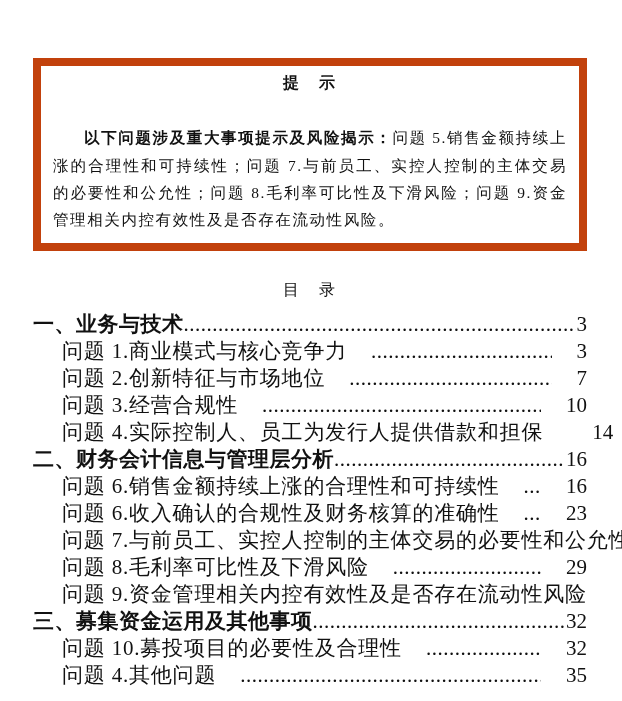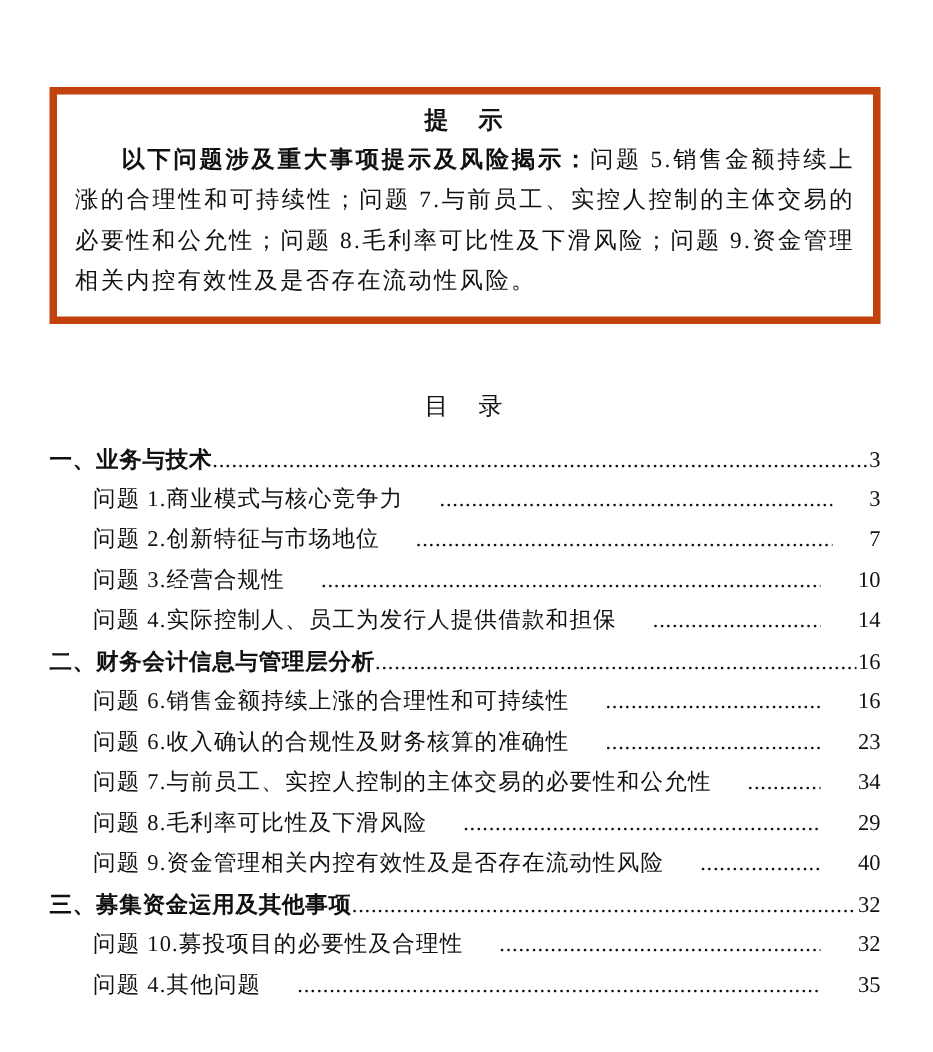--- a/index.html
+++ b/index.html
@@ -12,59 +12,60 @@
   }
   .page {
     position: relative;
     width: 622px; height: 701px;
     padding: 58px 35px 0 33px;
   }
 
   
   .notice-box {
     width: 554px;
-    border: 5px solid #c2410c;
+    border: 8px solid #c2410c;
     padding: 4px 12px 10px 12px;
   }
   .notice-title {
     text-align: center;
     font-family: "DejaVu Sans", "Liberation Sans", sans-serif;
     font-weight: bold;
     font-size: 16px;
     line-height: 26px;
     letter-spacing: 2px;
   }
   .notice-text {
     font-size: 15.5px;
     line-height: 27px;
     letter-spacing: 1.6px;
     text-align: justify;
     text-indent: 2em;
+    margin-top: 28px;
   }
   .notice-lead {
     font-family: "DejaVu Sans", "Liberation Sans", sans-serif;
     font-weight: bold;
   }
 
   
   .toc { width: 554px; }
   .toc-title {
-    margin-top: 45px;
+    margin-top: 28px;
     margin-bottom: 11px;
     text-align: center;
     font-size: 16px;
     line-height: 21px;
     letter-spacing: 2px;
   }
   .toc-row {
     display: flex;
     align-items: baseline;
     height: 27px;
     line-height: 27px;
-    font-size: 15px;
+    font-size: 21px;
     white-space: nowrap;
     text-align: right;
   }
   .toc-row.level1 .toc-label {
     font-family: "DejaVu Sans", "Liberation Sans", sans-serif;
     font-weight: bold;
     letter-spacing: 0.5px;
   }
   .toc-row.level2 { padding-left: 29px; gap: 24px; }
   .toc-label { flex: 0 0 auto; letter-spacing: 0.8px; }

